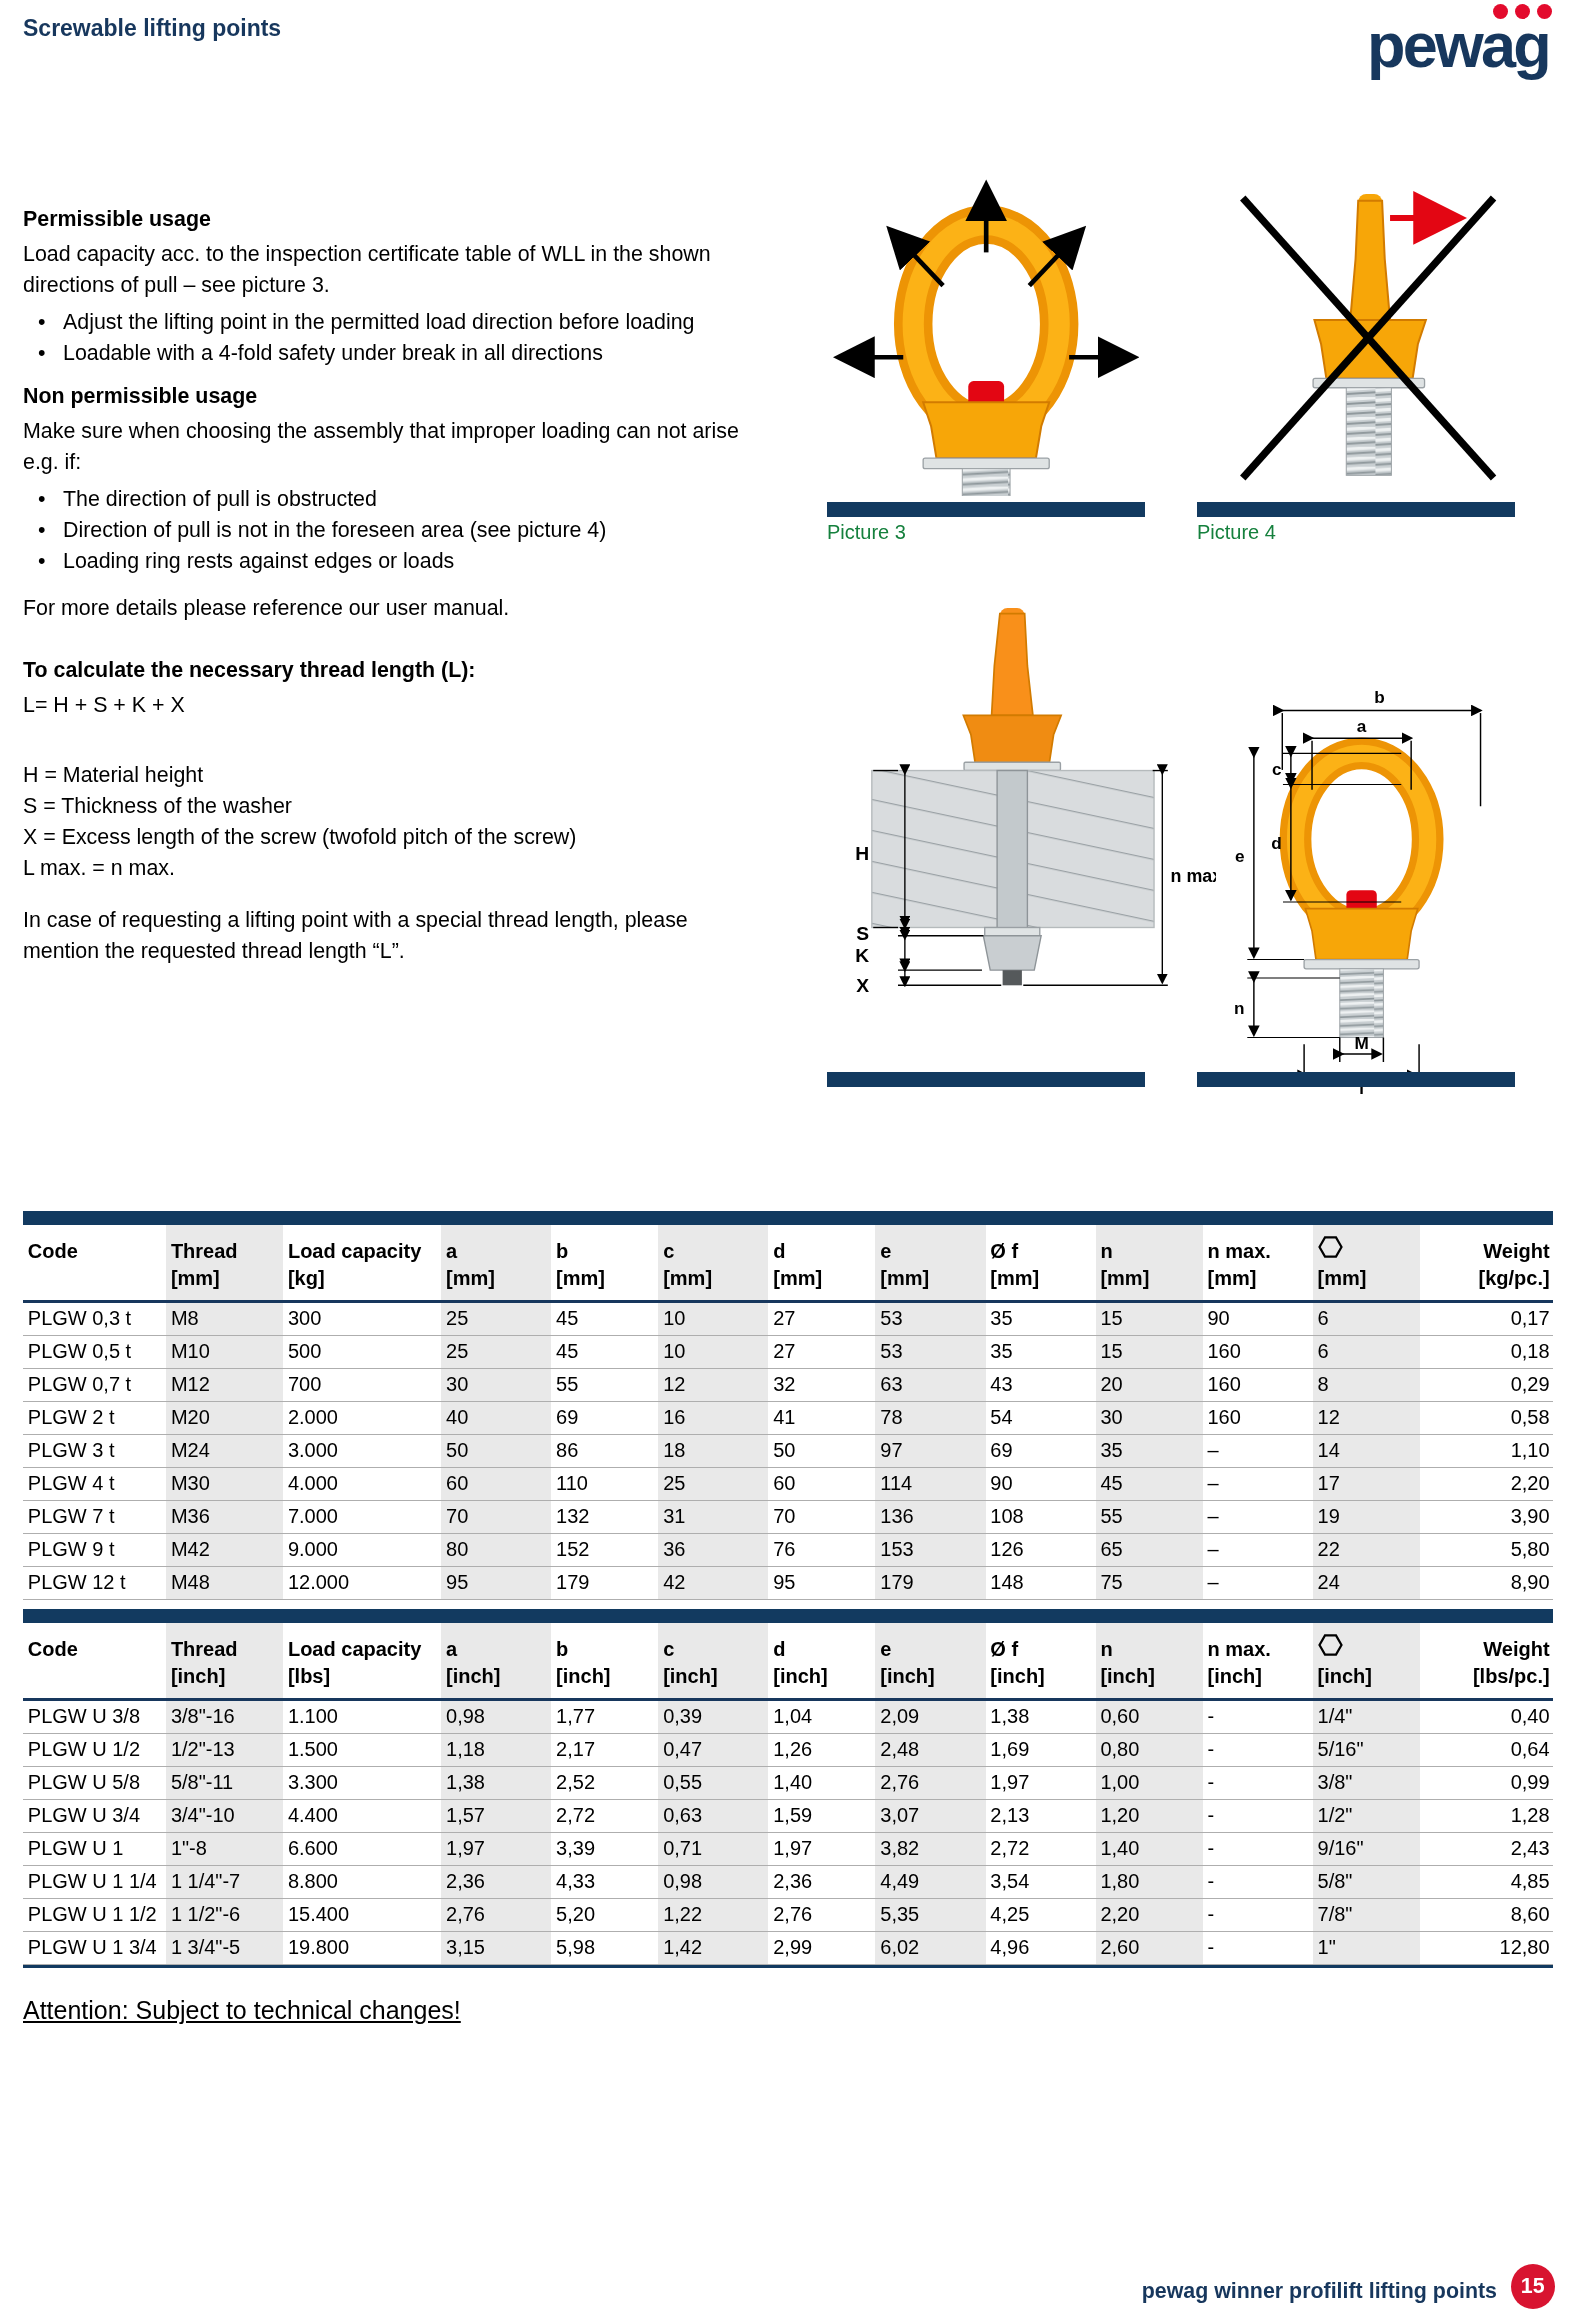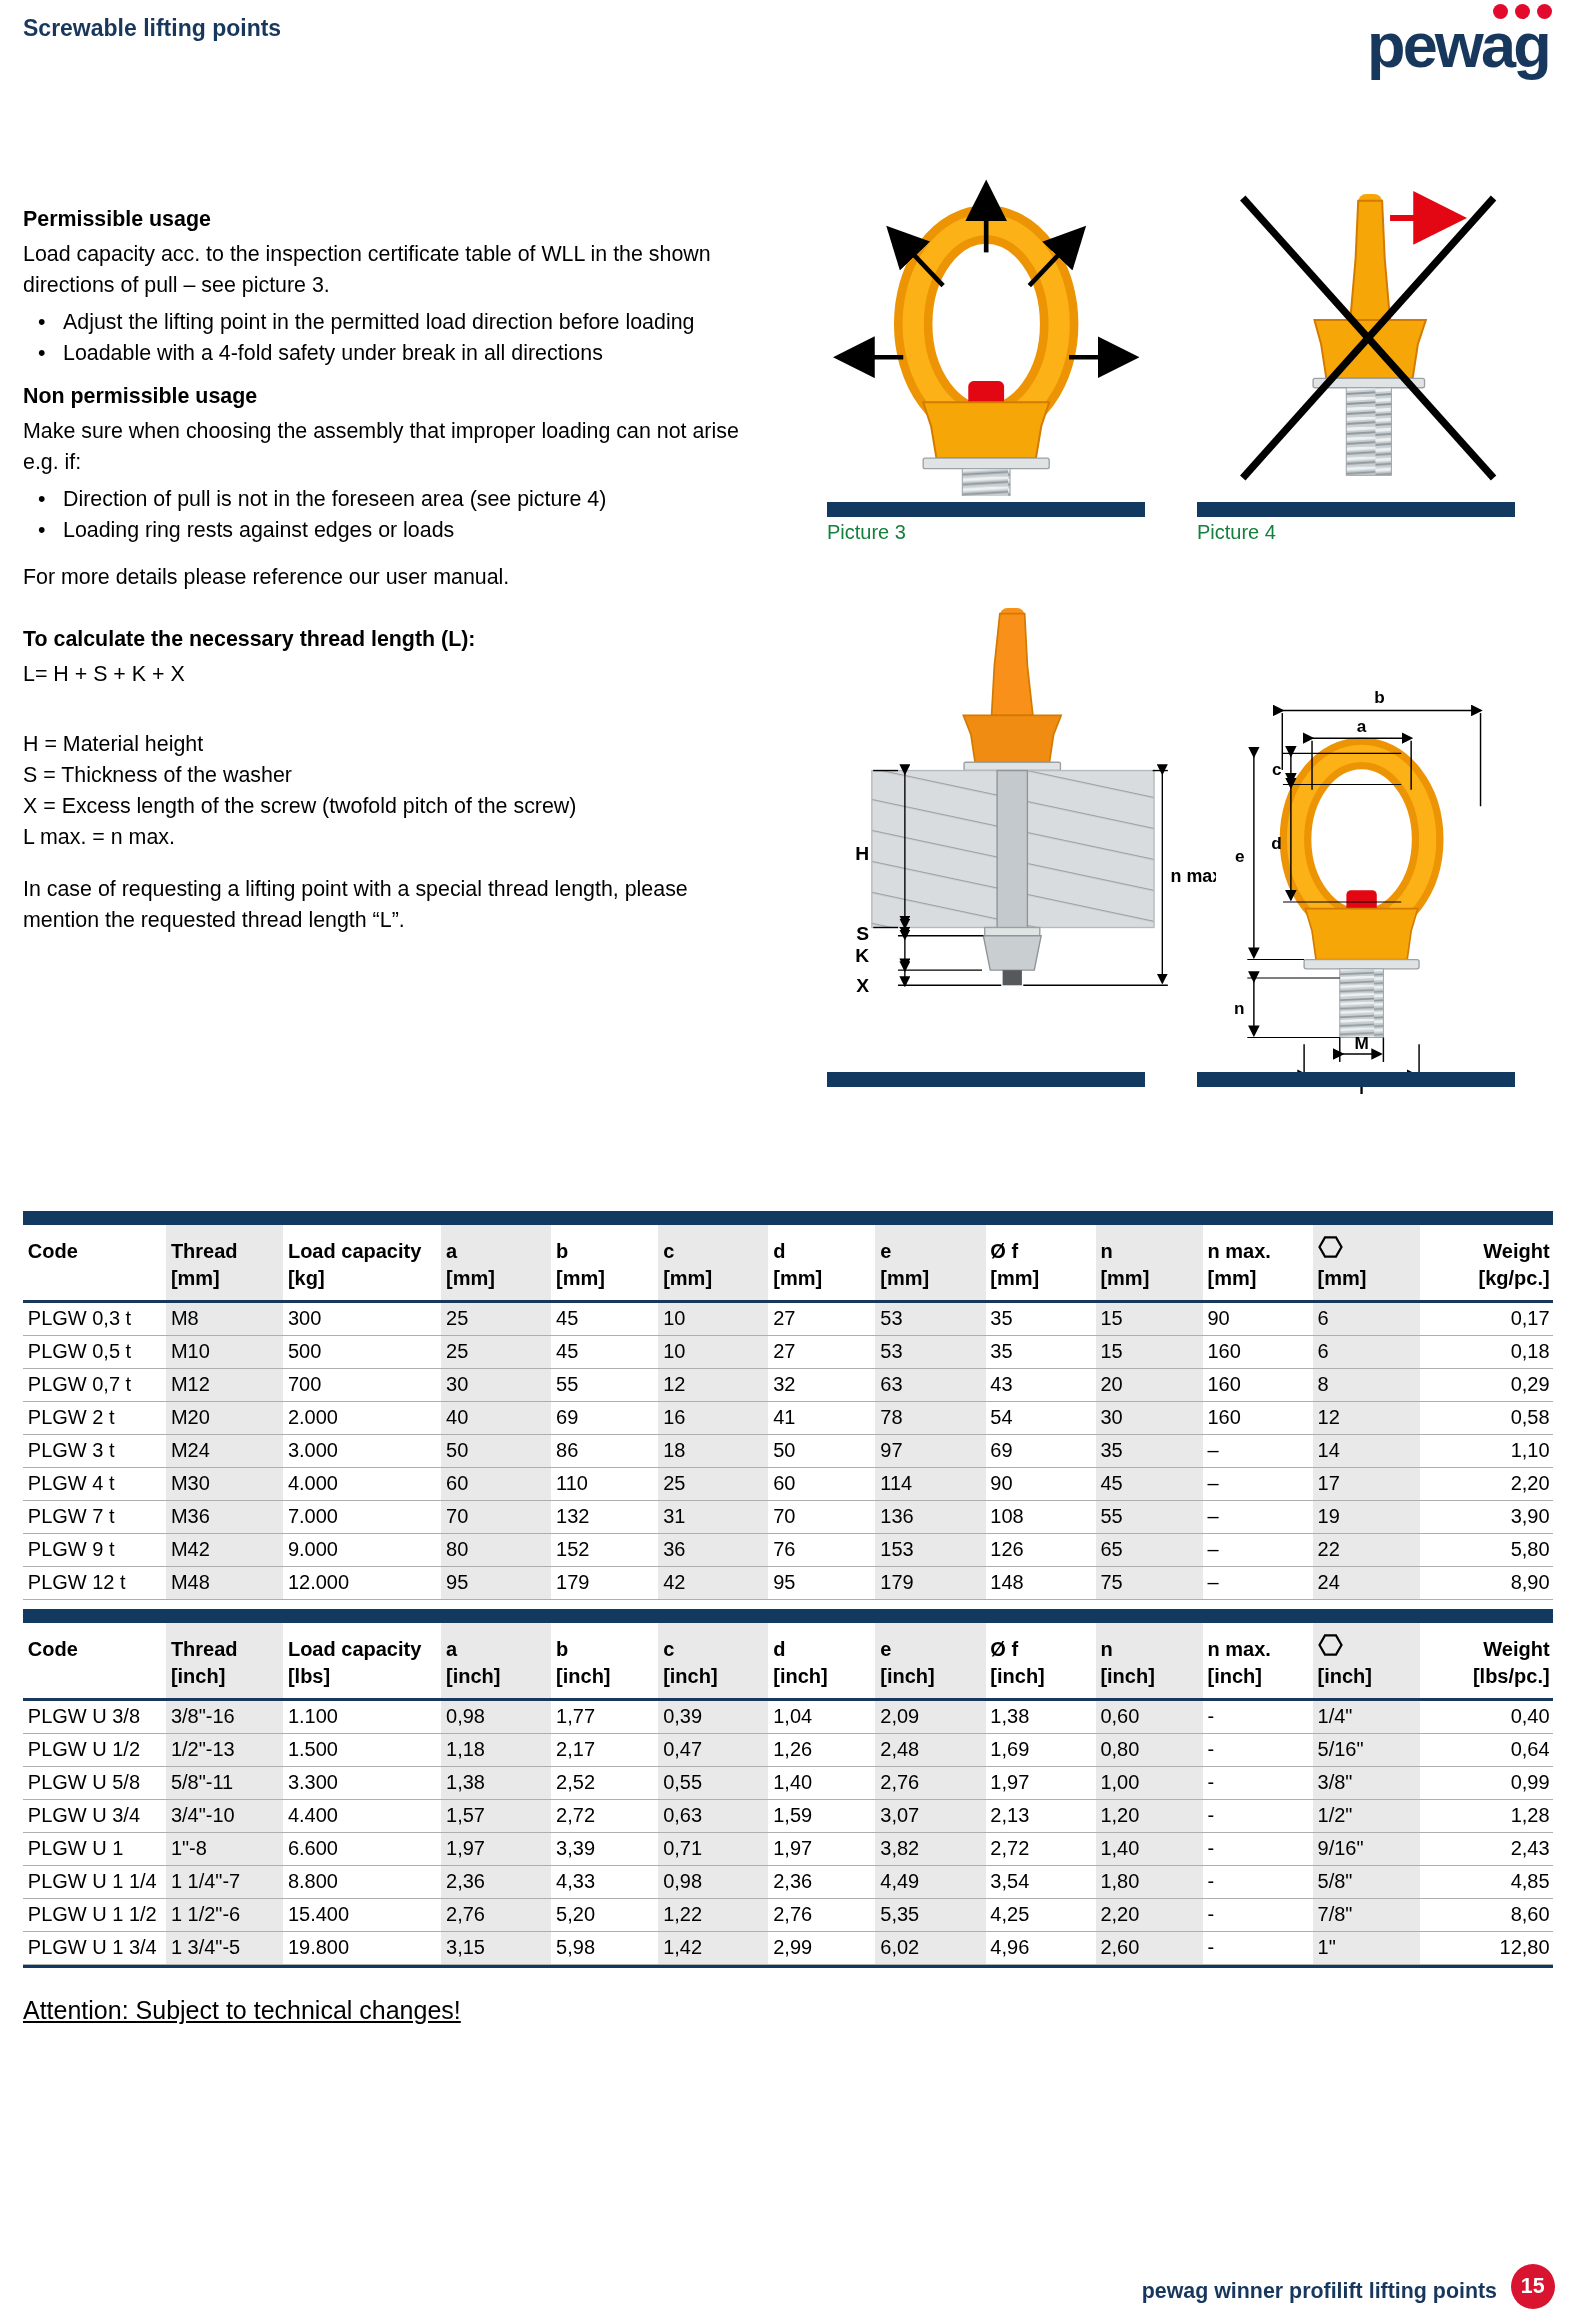--- a/index.html
+++ b/index.html
@@ -64,20 +64,21 @@
   <p class="para">Load capacity acc. to the inspection certificate table of WLL in the shown directions of pull – see picture 3.</p>
   <div class="bullets">
       <div class="bullet">Adjust the lifting point in the permitted load direction before loading</div>
       <div class="bullet">Loadable with a 4-fold safety under break in all directions</div>
     </div>
 
   <div class="gap18"></div>
   <div class="sec-head">Non permissible usage</div>
   <p class="para">Make sure when choosing the assembly that improper loading can not arise e.g. if:</p>
   <div class="bullets">
+      <div class="bullet">The direction of pull is obstructed</div>
       <div class="bullet">Direction of pull is not in the foreseen area (see picture 4)</div>
       <div class="bullet">Loading ring rests against edges or loads</div>
     </div>
 
   <div class="gap24"></div>
   <p class="para">For more details please reference our user manual.</p>
 
   <div class="gap36"></div>
   <div class="sec-head">To calculate the necessary thread length (L):</div>
   <p class="para">L= H + S + K + X</p>

